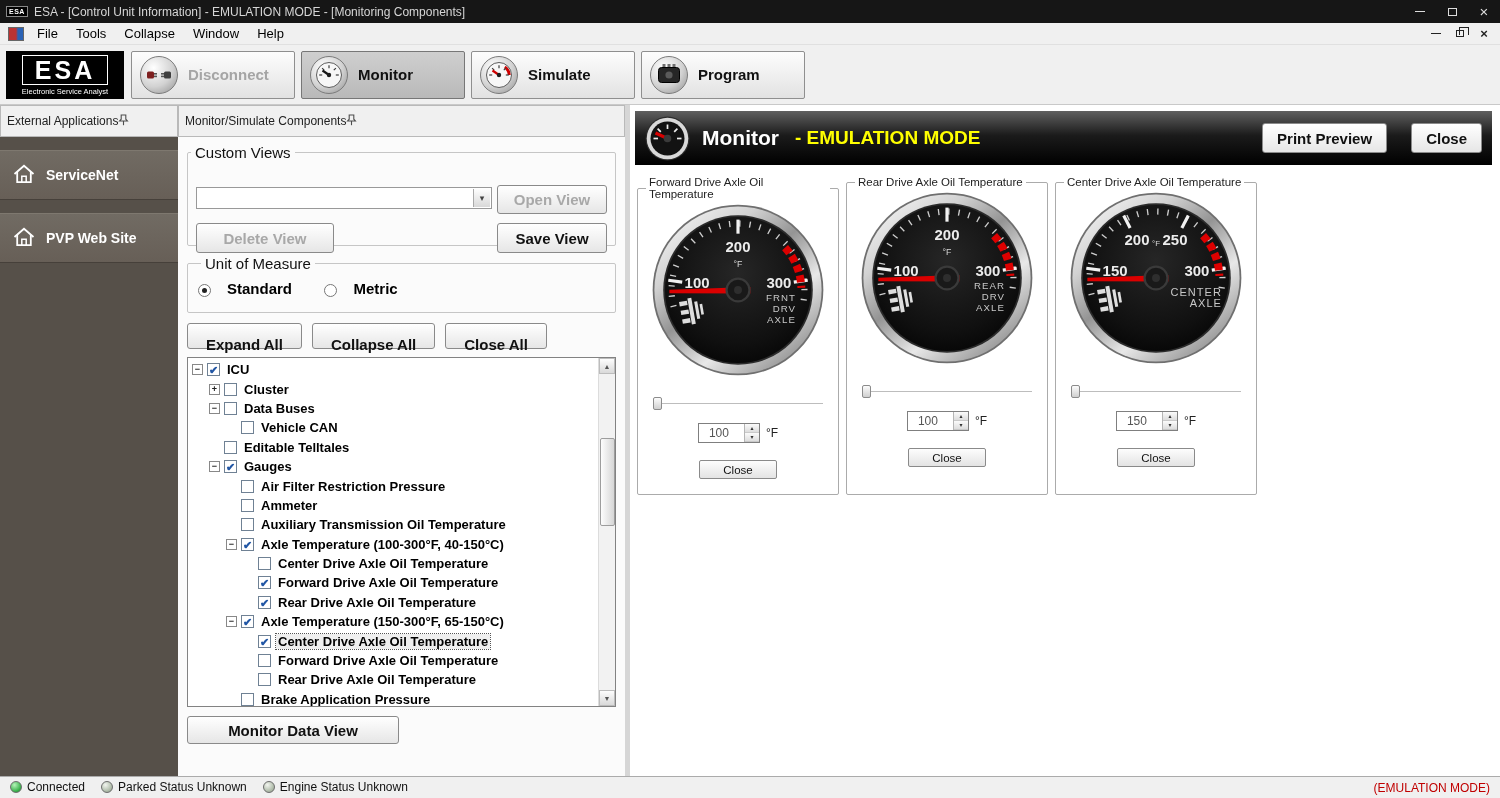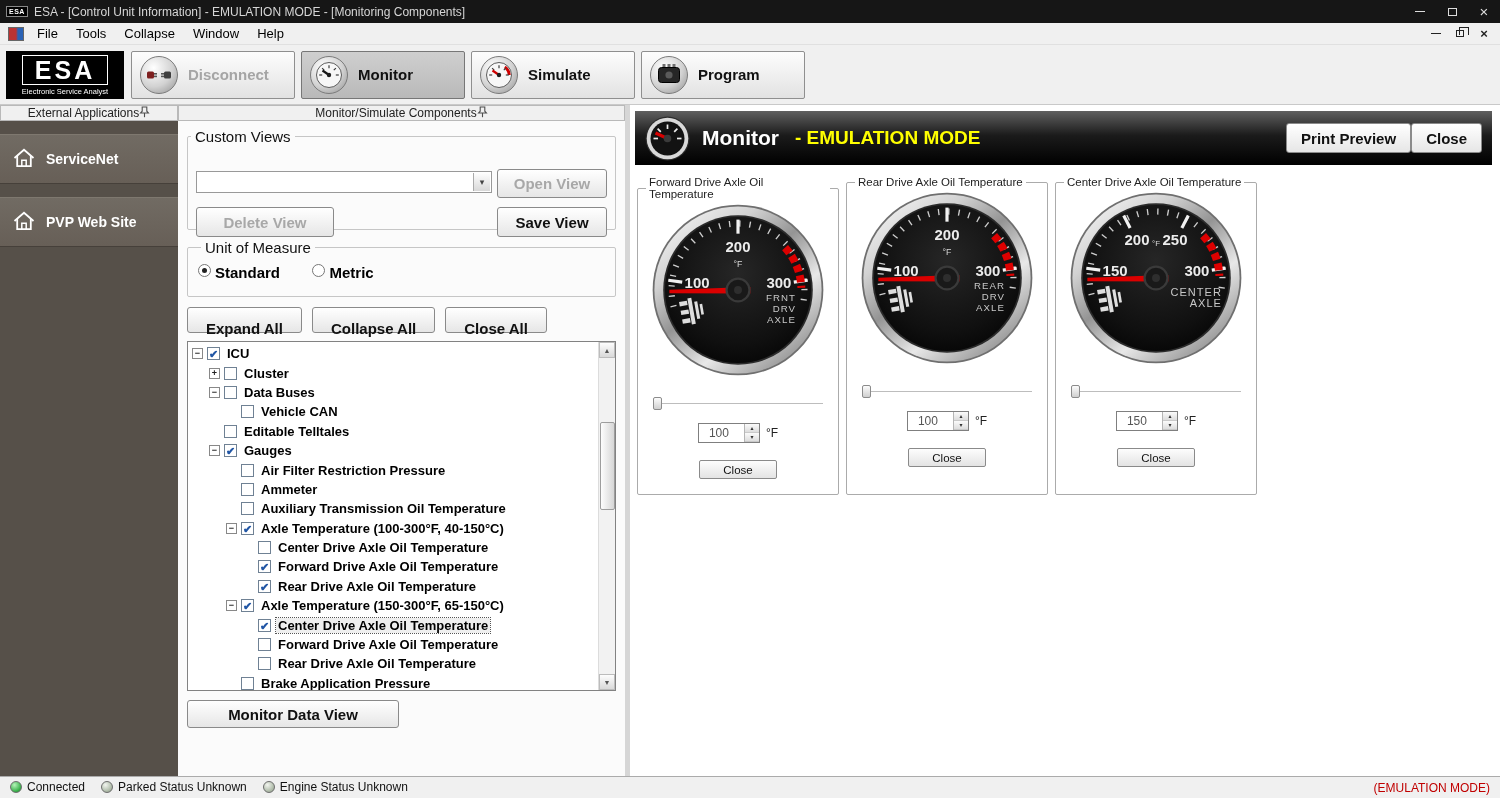--- a/index.html
+++ b/index.html
@@ -34,40 +34,40 @@
   .tb-buttons{display:flex;gap:6px;height:48px}
   .tb-btn{width:164px;border:1px solid #8f8f8f;border-radius:2px;background:linear-gradient(#fdfdfd,#e2e2e2);display:flex;align-items:center;gap:10px;padding:0 8px;font-size:15px;font-weight:bold;color:#111}
   .tb-btn.active{background:linear-gradient(#cfcfcf,#b9b9b9);border-color:#777}
   .tb-btn.disabled{color:#a5a5a5}
   .tb-ic{width:38px;height:38px;border-radius:50%;background:radial-gradient(circle at 35% 30%,#ffffff,#d2d2d2 55%,#8f8f8f);border:1px solid #7b7b7b;display:flex;align-items:center;justify-content:center;flex:0 0 auto}
 
   
   .bodyrow{display:flex;height:671px}
 
   .sidebar{width:178px;display:flex;flex-direction:column}
-  .side-header,.panel-header{height:16px;background:#f0f0f0;border:1px solid #b9b9b9;display:flex;align-items:center;justify-content:center;font-size:12px;padding:0 6px;color:#222;flex:0 0 auto}
+  .side-header,.panel-header{height:32px;background:#f0f0f0;border:1px solid #b9b9b9;display:flex;align-items:center;justify-content:flex-start;font-size:12px;padding:0 6px;color:#222;flex:0 0 auto}
   .side-body{flex:1;background:#565049;padding-top:13px}
   .side-item{height:50px;background:linear-gradient(#716b63,#675f57);margin-bottom:13px;display:flex;align-items:center;gap:11px;padding:0 13px;color:#fff;font-weight:bold;font-size:14px;border-top:1px solid #7e786f;border-bottom:1px solid #46403a}
 
   .panel{width:452px;background:#fbfbfb;display:flex;flex-direction:column;border-right:5px solid #d6d6d6}
   .panel-content{padding:7px 9px 0;flex:1}
 
   fieldset{border:1px solid #c6c6c6;border-radius:2px;position:relative;margin:0;padding:0}
   fieldset legend{font-weight:normal;font-size:15px;color:#111;padding:0 4px;margin-left:3px}
   .fs-cv{height:102px;margin-bottom:9px}
   .combo{position:absolute;left:8px;top:26px;width:296px;height:22px;background:#fff;border:1px solid #999}
   .combo-arrow{position:absolute;right:1px;top:1px;bottom:1px;width:17px;background:linear-gradient(#fefefe,#d8d8d8);border-left:1px solid #aaa;font-size:9px;display:flex;align-items:center;justify-content:center;color:#444}
   .btn{background:linear-gradient(#ffffff,#e6e6e6);border:1px solid #8a8a8a;border-radius:3px;font-weight:bold;font-size:15px;color:#111;font-family:inherit}
   .btn.disabled{color:#a8a8a8}
   .btn-ov{position:absolute;right:8px;top:24px;width:110px;height:29px}
   .btn-dv{position:absolute;left:8px;top:62px;width:138px;height:30px}
   .btn-sv{position:absolute;right:8px;top:62px;width:110px;height:30px}
 
   .fs-uom{height:58px;margin-bottom:10px;padding:6px 10px 0}
-  .radio{display:inline-flex;align-items:flex-start;gap:4px;font-weight:bold;font-size:15px;margin-right:28px;margin-top:2px}
+  .radio{display:inline-flex;align-items:flex-end;gap:16px;font-weight:bold;font-size:15px;margin-right:28px;margin-top:2px}
   .rb{width:13px;height:13px;border-radius:50%;border:1px solid #777;background:#fff;position:relative;flex:0 0 auto}
   .rb.on::after{content:"";position:absolute;left:3px;top:3px;width:5px;height:5px;border-radius:50%;background:#222}
 
   .tree-btns{display:flex;gap:10px;margin-bottom:8px}
   .tree-btns .btn{height:18px;padding:12px 18px}
 
   .tree-wrap{position:relative;height:350px;border:1px solid #828282;background:#fff;margin-bottom:9px;overflow:hidden}
   .tree{position:absolute;left:0;top:2px;right:17px;bottom:0;overflow:hidden}
   .tree-row{display:flex;align-items:center;height:19.4px;font-size:13px;font-weight:bold;white-space:nowrap}
   .expander{width:11px;height:11px;border:1px solid #888;background:#fff;font-size:9px;line-height:9px;text-align:center;color:#222;margin-right:4px;flex:0 0 auto}
@@ -79,21 +79,21 @@
   .sc-up{top:0}.sc-down{bottom:0}
   .sc-thumb{position:absolute;left:1px;width:15px;top:80px;height:88px;background:linear-gradient(90deg,#fdfdfd,#d6d6d6);border:1px solid #9d9d9d;border-radius:2px}
   .btn-mdv{width:212px;height:28px}
 
   
   .main{flex:1;background:#fff;padding:6px 8px 0 5px;display:flex;flex-direction:column}
   .main-header{height:54px;background:linear-gradient(#606060,#1b1b1b 45%,#000);display:flex;align-items:center;padding:0 10px;gap:12px}
   .mh-icon{width:45px;height:45px;flex:0 0 auto}
   .mh-title{color:#fff;font-size:21px;font-weight:bold}
   .mh-mode{color:#ffff00;font-size:19px;font-weight:bold;margin-left:4px}
-  .mh-btns{margin-left:auto;display:flex;gap:0}
+  .mh-btns{margin-left:auto;display:flex;gap:24px}
   .btn-hb{height:30px;padding:0 14px}
 
   .gauges{display:flex;margin-top:11px;margin-left:2px}
   .gauge-box{width:202px;height:319px;border:1px solid #ababab;border-radius:2px;margin-right:7px;padding:0 8px;background:#fff}
   .gauge-box legend{font-size:11.5px;font-weight:normal;color:#222;padding:0 3px;margin-left:0}
   .dial{text-align:center;margin-top:2px}
   .gslider{width:170px;height:13px;margin:15px auto 0;position:relative}
   .gslider .trk{position:absolute;left:0;right:0;top:6px;border-top:1px solid #bdbdbd}
   .gslider .thumb{position:absolute;left:0;top:0;width:9px;height:13px;background:linear-gradient(#fcfcfc,#cfcfcf);border:1px solid #8b8b8b;border-radius:2px}
   .inp-row{display:flex;align-items:center;justify-content:center;gap:6px;margin-top:13px}

